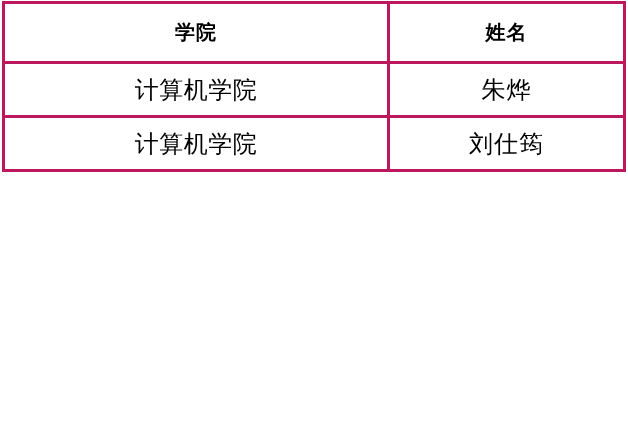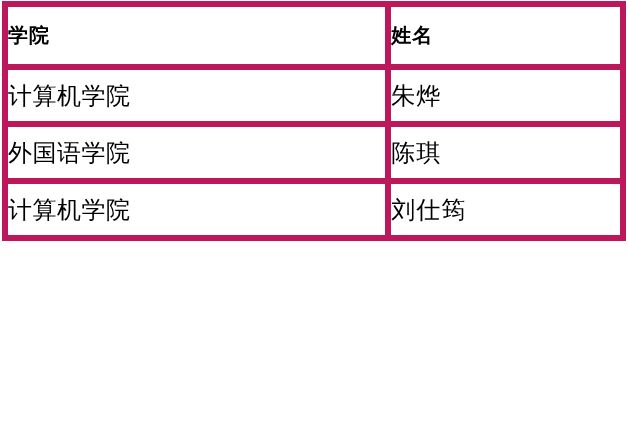--- a/index.html
+++ b/index.html
@@ -21,21 +21,22 @@
     box-sizing: border-box;
     padding: 1px 1px 0 1px;
   }
   table.roster {
     border-collapse: collapse;
     width: 624px;
     margin: 0 auto;
     table-layout: fixed;
   }
   table.roster td, table.roster th {
-    border: 6px solid #be185d;
+    border: 3px solid #be185d;
+    text-align: center;
     vertical-align: middle;
     font-weight: normal;
     padding: 0;
   }
   col.col-college { width: 62%; }
   col.col-name { width: 38%; }
 
   tr.header-row td {
     height: 57px;
     font-size: 20px;
@@ -63,22 +64,18 @@
     <tbody>
       <tr class="header-row">
         <td>学院</td>
         <td>姓名</td>
       </tr>
       <tr class="data-row">
         <td class="college-cell">计算机学院</td>
         <td class="name-cell">朱烨</td>
       </tr>
       <tr class="data-row">
-        <td class="college-cell">外国语学院</td>
-        <td class="name-cell">陈琪</td>
-      </tr>
-      <tr class="data-row">
         <td class="college-cell">计算机学院</td>
         <td class="name-cell">刘仕筠</td>
       </tr>
     </tbody>
   </table>
 </div>
 
 </body></html>

